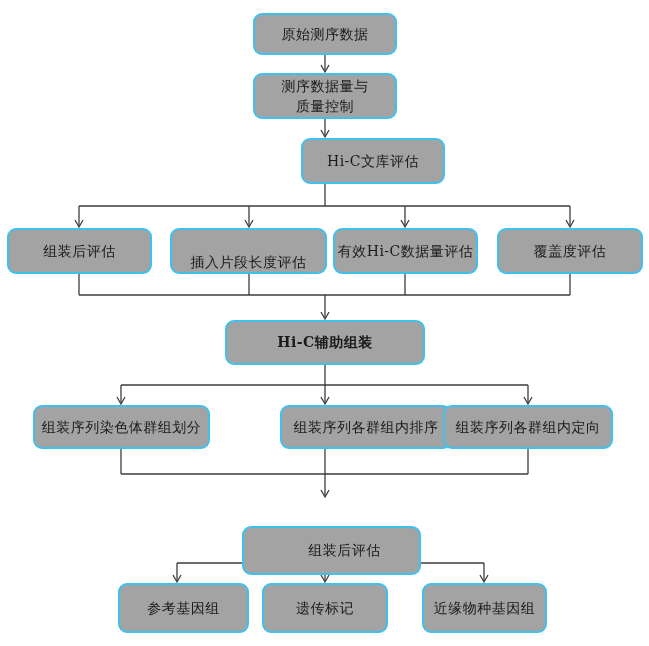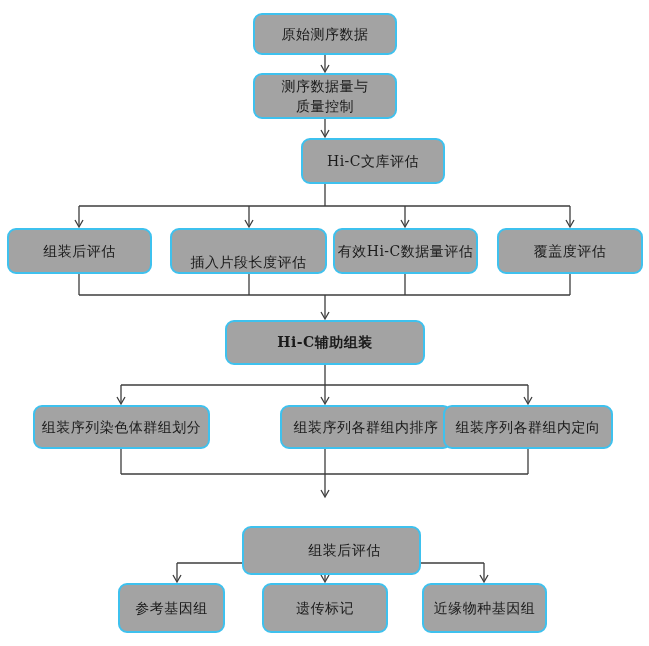--- a/index.html
+++ b/index.html
@@ -136,21 +136,21 @@
   </div>
 
   <div class="node" style="left:443px; top:405px; width:170px; height:44px;">
     <span>组装序列各群组内定向</span>
   </div>
 
   <div class="node" style="left:242px; top:526px; width:179px; height:49px;padding-left:26px;">
     <span>组装后评估</span>
   </div>
 
-  <div class="node" style="left:118px; top:583px; width:107px; height:50px;text-align:center;">
+  <div class="node" style="left:118px; top:583px; width:131px; height:50px;text-align:center;">
     <span>参考基因组</span>
   </div>
 
   <div class="node" style="left:262px; top:583px; width:126px; height:50px;">
     <span>遗传标记</span>
   </div>
 
   <div class="node" style="left:422px; top:583px; width:125px; height:50px;">
     <span>近缘物种基因组</span>
   </div>

